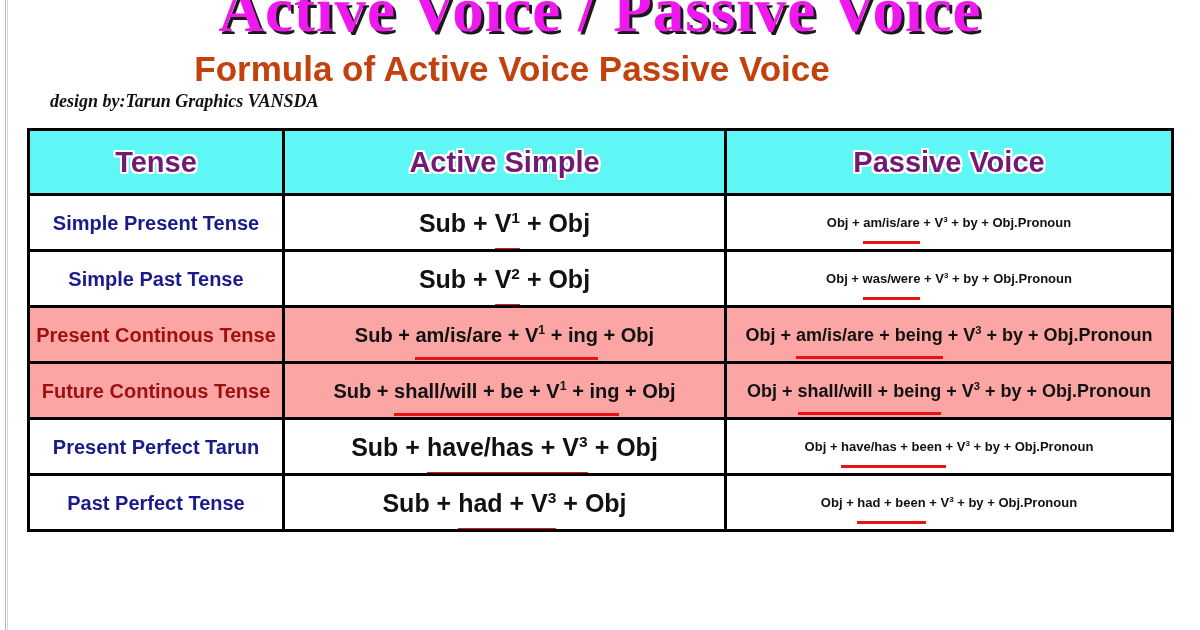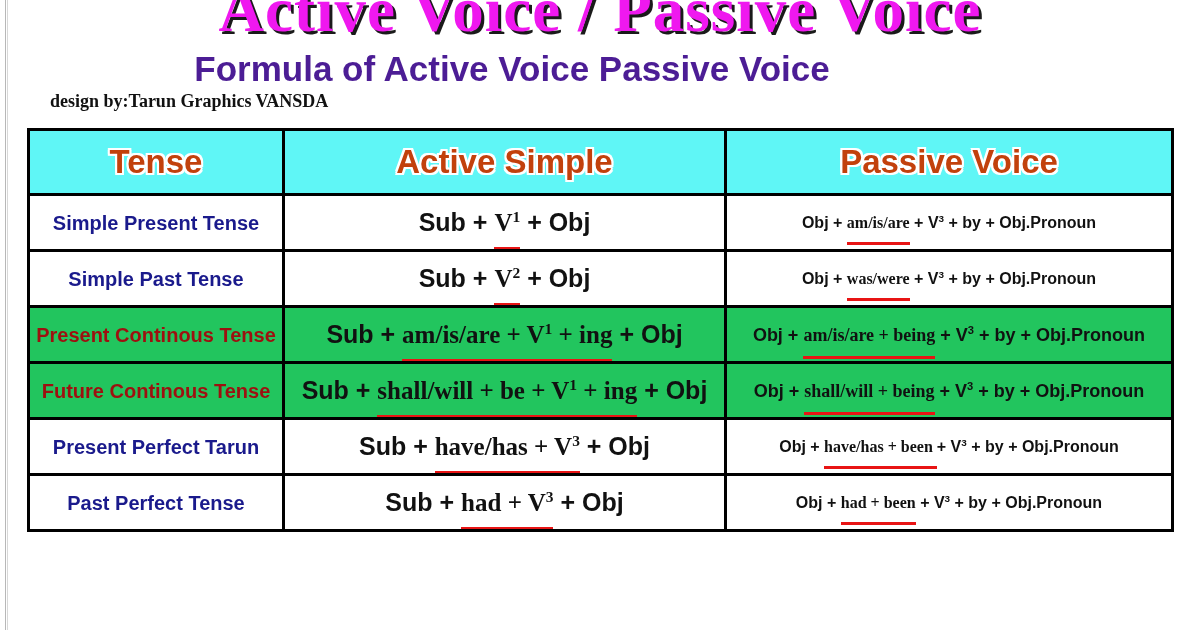--- a/index.html
+++ b/index.html
@@ -53,29 +53,30 @@
   #sub-title {
     position: absolute;
     left: 0;
     top: 49px;
     width: 1024px;
     text-align: center;
     font-family: "Liberation Sans", sans-serif;
     font-weight: bold;
     font-size: 35px;
     line-height: 40px;
-    color: #4c1d95;
+    color: #c2410c;
     white-space: nowrap;
   }
 
   #credit {
     position: absolute;
     left: 50px;
     top: 90px;
     font-family: "Liberation Serif", serif;
+    font-style: italic;
     font-weight: bold;
     font-size: 18px;
     line-height: 22px;
     color: #111111;
     white-space: nowrap;
   }
 
   
   #voice-table {
     position: absolute;
@@ -97,35 +98,35 @@
   col.c-passive { width: 447px; }
 
   
   tr.head-row th {
     background: #5ff6f6;
     height: 62px;
   }
   .head-label {
     font-family: "Liberation Sans", sans-serif;
     font-weight: bold;
-    font-size: 33px;
+    font-size: 29px;
     line-height: 42px;
-    color: #c2410c;
+    color: #701a75;
     text-shadow:
       -2px -2px 0 #ffffff,  2px -2px 0 #ffffff,
       -2px  2px 0 #ffffff,  2px  2px 0 #ffffff,
        0   -2px 0 #ffffff,  0    2px 0 #ffffff,
       -2px  0   0 #ffffff,  2px  0   0 #ffffff;
     white-space: nowrap;
   }
 
   
   tr.body-row td { height: 53px; }
   tr.row-white td { background: #ffffff; margin-left: 40px; }
-  tr.row-yellow td { background: #22c55e; }
+  tr.row-yellow td { background: #fca5a5; }
 
   .tense-label {
     font-family: "Liberation Sans", sans-serif;
     font-weight: bold;
     font-size: 20px;
     line-height: 24px;
     color: #1a1a8c;
     white-space: nowrap;
     letter-spacing: 0px;
   }
@@ -135,31 +136,30 @@
     font-family: "Liberation Sans", sans-serif;
     font-weight: bold;
     color: #111111;
     white-space: nowrap;
   }
   .formula.active-f {
     font-size: 25px;
     line-height: 28px;
   }
   .formula.passive-f {
-    font-size: 16px;
+    font-size: 13px;
     line-height: 24px;
   }
   
-  tr.row-yellow .formula.active-f { font-size: 25px; }
+  tr.row-yellow .formula.active-f { font-size: 20px; }
   tr.row-yellow .formula.passive-f { font-size: 18px; }
 
   .u {
     border-bottom: 3px solid #e81414;
     padding-bottom: 11px;
-    font-family: Liberation Serif, serif;
   }
   .formula.passive-f .u { border-bottom-width: 3px; }
 
   sup {
     font-size: 0.62em;
     vertical-align: super;
     line-height: 0;
   }
 </style>
 </head>

